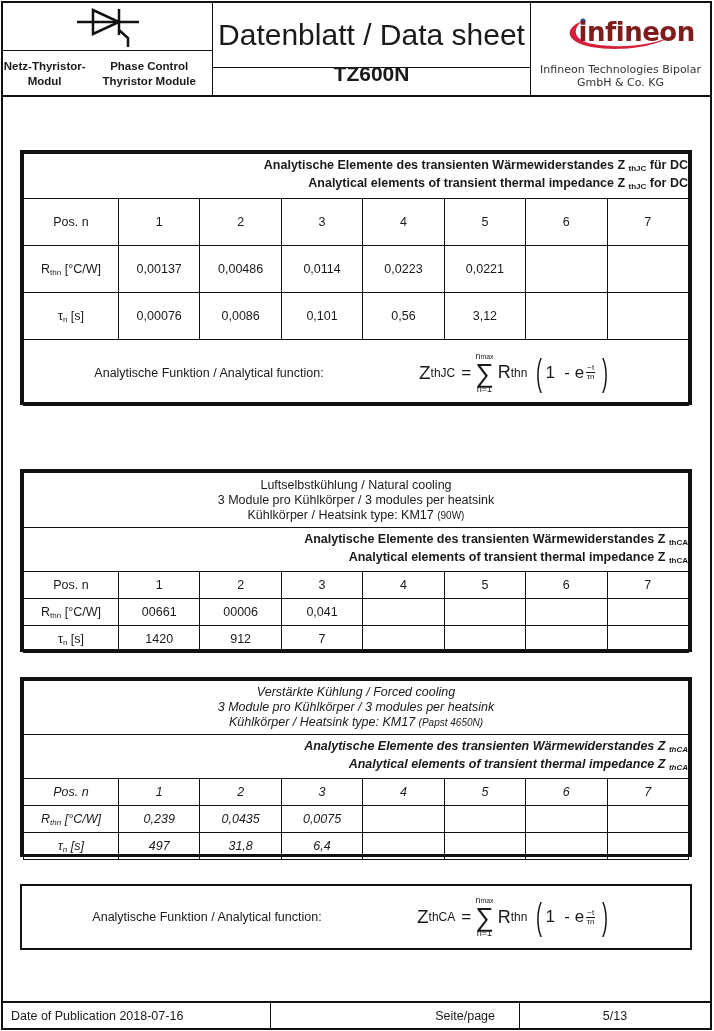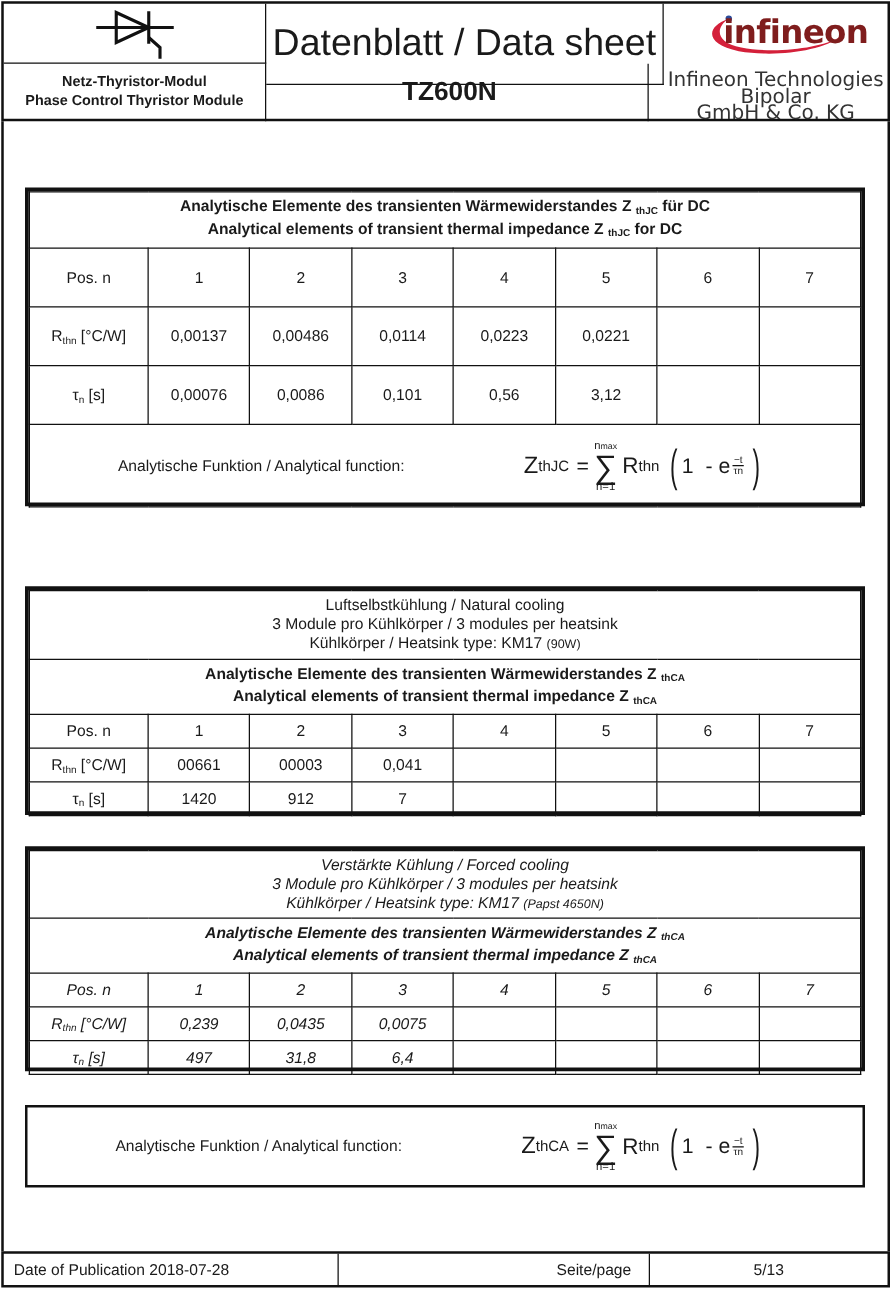--- a/index.html
+++ b/index.html
@@ -5,36 +5,36 @@
   * { box-sizing: border-box; margin: 0; padding: 0; }
   html, body { width: 714px; height: 1031px; background: #fff; overflow: hidden; }
   body { font-family: "Liberation Sans", sans-serif; color: #1a1a1a; position: relative; }
 
   .page { position: absolute; left: 0; top: 0; width: 714px; height: 1031px; }
 
   
   .hdr { position: absolute; left: 1px; top: 1px; width: 711px; height: 96px; border: 2px solid #111; }
   .hdr .cell { position: absolute; border-color: #111; border-style: solid; border-width: 0; display: flex; align-items: center; justify-content: center; text-align: center; }
   .hdr .sym { left: 0; top: 0; width: 210px; height: 48px; border-right-width: 1px; border-bottom-width: 1px; }
-  .hdr .subtitle { left: 0; top: 48px; width: 210px; height: 46px; border-right-width: 1px; font-weight: bold; font-size: 11.5px; line-height: 15px; flex-direction: column; }
+  .hdr .subtitle { left: 0; top: 48px; width: 210px; height: 46px; border-right-width: 1px; font-weight: bold; font-size: 11.5px; line-height: 15px; flex-direction: row; }
   .hdr .title { left: 210px; top: 0; width: 318px; height: 65px; border-right-width: 1px; border-bottom-width: 1px; font-size: 30px; }
-  .hdr .model { left: 198px; top: 48px; width: 318px; height: 46px; border-right-width: 1px; font-size: 21px; font-weight: bold; }
+  .hdr .model { left: 210px; top: 48px; width: 318px; height: 46px; border-right-width: 1px; font-size: 21px; font-weight: bold; }
   .hdr .logo { left: 528px; top: 0; width: 179px; height: 94px; flex-direction: column; }
   .logo-mark { position: relative; width: 120px; height: 40px; margin-top: 4px; }
   .logo-word { position: absolute; left: 18px; top: 2px; font-size: 26px; color: #7f1d1d; font-weight: bold; letter-spacing: -0.5px; font-family: "DejaVu Sans", sans-serif; }
-  .logo-company { font-size: 16px; line-height: 13px; color: #333; margin-top: 8px; font-family: "DejaVu Sans", sans-serif; }
+  .logo-company { font-size: 11px; line-height: 13px; color: #333; margin-top: 8px; font-family: "DejaVu Sans", sans-serif; }
 
   
   .frame { position: absolute; left: 1px; top: 97px; width: 711px; height: 904px; border-left: 2px solid #111; border-right: 2px solid #111; }
 
   
   .tbl { position: absolute; left: 20px; width: 672px; border: 3px solid #111; border-collapse: collapse; }
   .tbl table { width: 100%; border-collapse: collapse; table-layout: fixed; }
   .tbl td { border: 1px solid #111; text-align: center; font-size: 12.5px; vertical-align: middle; }
-  .tbl td.h { font-weight: bold; font-size: 12.5px; line-height: 15px; }
+  .tbl td.h { font-weight: bold; font-size: 12.5px; line-height: 15px; text-align: right; }
   .tbl td.info { font-size: 12.5px; line-height: 15px; }
   .sub { font-size: 8px; vertical-align: -2px; }
   .sub-b { font-size: 8px; vertical-align: -2px; font-weight: bold; }
   .paren { font-size: 10px; }
 
   .t1 { top: 150px; height: 255px; }
   .t1 tr.r-h { height: 45px; }
   .t1 tr.r-d { height: 47px; }
   .t1 tr.r-f { height: 66px; }
 
@@ -62,21 +62,21 @@
   .formula .rsub { font-size: 12px; vertical-align: -4px; margin-right: 6px; }
   .bracket { font-size: 36px; font-weight: 100; line-height: 1; transform: scaleX(0.5); display: inline-block; }
   .exp { display: inline-flex; flex-direction: column; align-items: center; font-size: 8px; line-height: 8px; vertical-align: 10px; margin-left: 2px; }
   .exp .num { border-bottom: 1px solid #111; padding: 0 1px; }
 
   
   .ftr { position: absolute; left: 1px; top: 1001px; width: 711px; height: 29px; border: 2px solid #111; display: flex; font-size: 12.5px; }
   .ftr .c { display: flex; align-items: center; border-right: 1px solid #111; height: 100%; }
   .ftr .c1 { width: 268px; padding-left: 8px; }
   .ftr .c2 { width: 139px; padding-left: 12px; }
-  .ftr .c3 { width: 249px; justify-content: flex-end; padding-right: 14px; }
+  .ftr .c3 { width: 249px; justify-content: flex-end; padding-right: 24px; }
   .ftr .c4 { flex: 1; justify-content: center; border-right: none; }
 </style>
 </head>
 <body>
 
 <div class="page">
 
   <div class="hdr">
     <div class="cell sym">
       <svg width="70" height="42" viewBox="0 0 70 42">
@@ -220,21 +220,21 @@
         <td>2</td>
         <td>3</td>
         <td>4</td>
         <td>5</td>
         <td>6</td>
         <td>7</td>
       </tr>
       <tr class="r-d">
         <td><span>R</span><span class="sub">thn</span> <span>[°C/W]</span></td>
         <td>00661</td>
-        <td>00003</td>
+        <td>00006</td>
         <td>0,041</td>
         <td></td>
         <td></td>
         <td></td>
         <td></td>
       </tr>
       <tr class="r-d">
         <td><span>τ</span><span class="sub">n</span> <span>[s]</span></td>
         <td>1420</td>
         <td>912</td>
@@ -327,18 +327,18 @@
         <span class="exp">
             <span class="num">−t</span>
             <span>τn</span>
           </span>
         <span class="bracket" style="margin-left:4px">)</span>
       </div>
     </div>
   </div>
 
   <div class="ftr">
-    <div class="c c1">Date of Publication 2018-07-28</div>
+    <div class="c c1">Date of Publication 2018-07-16</div>
     <div class="c c3">Seite/page</div>
     <div class="c c4">5/13</div>
   </div>
 
 </div>
 
 </body></html>

